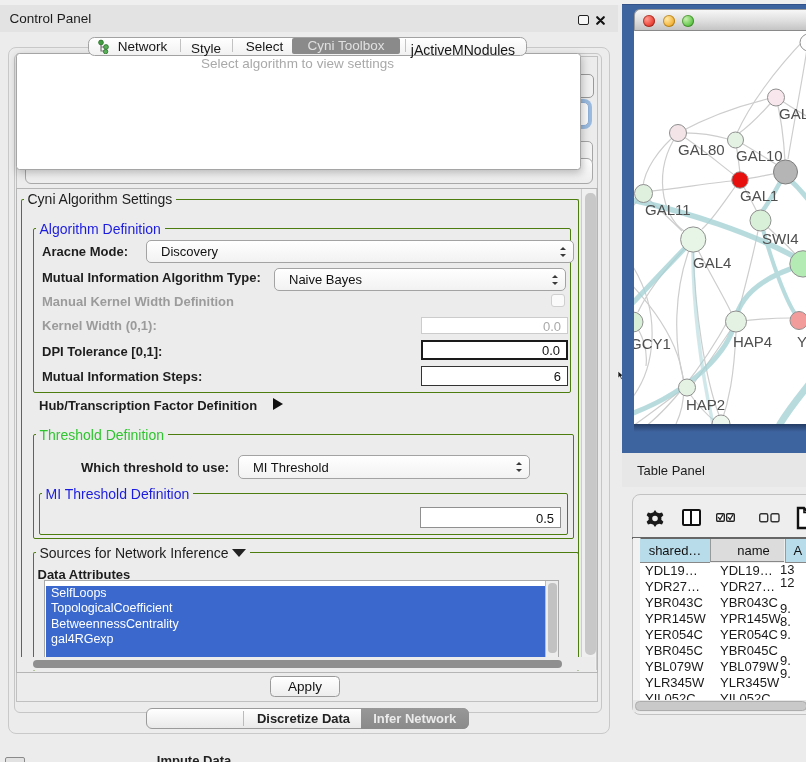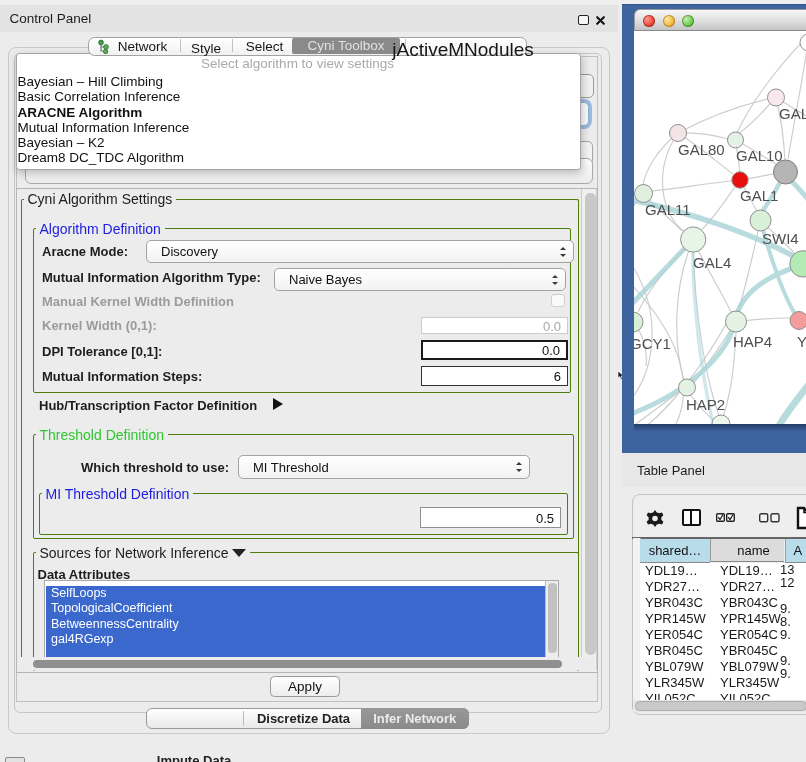--- a/index.html
+++ b/index.html
@@ -38,21 +38,21 @@
       <circle cx="9" cy="8" r="2.4" fill="#58b058" stroke="#2a6e2a" stroke-width="0.8"></circle>
       <circle cx="8.6" cy="12.6" r="2.2" fill="#58b058" stroke="#2a6e2a" stroke-width="0.8"></circle>
     </svg>
   <div class="abs" style="z-index:2;left:112px;top:38px;width:61px;height:16px;display:flex;align-items:center;justify-content:center;font-size:13.5px;color:#161616;">Network</div>
   <div class="abs" style="z-index:2;left:179.7px;top:39px;width:1px;height:13px;background:#c2c2c2;"></div>
   <div class="abs" style="z-index:2;left:186px;top:38px;width:40px;height:21px;display:flex;align-items:center;justify-content:center;font-size:13.5px;color:#161616;">Style</div>
   <div class="abs" style="z-index:2;left:232.1px;top:39px;width:1px;height:13px;background:#c2c2c2;"></div>
   <div class="abs" style="z-index:2;left:243px;top:38px;width:43px;height:16px;display:flex;align-items:center;justify-content:center;font-size:13.5px;color:#161616;">Select</div>
   <div class="abs" style="z-index:2;left:292px;top:37.5px;width:108px;height:16.5px;display:flex;align-items:center;justify-content:center;font-size:13.5px;color:#e0e0e0;">Cyni Toolbox</div>
   <div class="abs" style="z-index:2;left:404.5px;top:39px;width:1px;height:13px;background:#c2c2c2;"></div>
-  <div class="abs" style="z-index:2;left:408px;top:38px;width:110px;height:24px;display:flex;align-items:center;justify-content:center;font-size:19px;color:#161616;">jActiveMNodules</div>
+  <div class="abs" style="z-index:2;left:408px;top:38px;width:110px;height:24px;display:flex;align-items:center;justify-content:center;font-size:14px;color:#161616;">jActiveMNodules</div>
 
   <div class="abs" style="left:8px;top:47px;width:600px;height:685px;border:1.5px solid #c9c9c9;border-radius:8px;"></div>
   <div class="abs" style="left:14px;top:53px;width:586px;height:658px;border:1px solid #c6c6c6;border-radius:6px;background:#ececec;"></div>
 
   <div class="abs" style="left:15.5px;top:56px;width:580px;height:644px;border:1px solid #c0c0c0;"></div>
 
   <div class="abs" style="left:300px;top:73.5px;width:292px;height:22px;border:1px solid #999;border-radius:5px;background:#f0f0f0;"></div>
   <div class="abs" style="left:300px;top:102px;width:287px;height:22px;border:1px solid #8fb0d8;border-radius:5px;background:#fbfbfb;box-shadow:0 0 0 3px rgba(100,155,215,0.6);"></div>
   <div class="abs" style="left:300px;top:141px;width:291px;height:22px;border:1px solid #a5a5a5;border-radius:5px;background:#f3f3f3;"></div>
   <div class="abs" style="left:25px;top:158px;width:566px;height:24px;border:1px solid #a8a8a8;border-radius:6px;background:linear-gradient(#fdfdfd,#ededed);">
@@ -140,21 +140,20 @@
   <div class="abs" style="left:361px;top:708px;width:107.5px;height:21px;display:flex;align-items:center;justify-content:center;font-size:13px;font-weight:bold;color:#ebebeb;">Infer Network</div>
 
   <svg class="abs" style="left:617px;top:371px;" width="8" height="10" viewBox="0 0 8 10">
       <path d="M1 0 L1 7.2 L2.8 5.6 L4 8.6 L5.4 8 L4.2 5.1 L6.6 4.9 Z" fill="#1a1a1a" stroke="#fff" stroke-width="0.7"></path>
     </svg>
 
   <div class="abs" style="left:4.5px;top:756.5px;width:18px;height:10px;border:1.5px solid #8a8a8a;border-radius:2px;background:#e2e2e2;"></div>
 
   <div class="abs" style="left:16px;top:52.5px;width:563px;height:115.5px;background:#fff;border:1px solid #a5a5a5;border-radius:3.5px;box-shadow:1px 3px 8px rgba(0,0,0,0.25);"></div>
   <div class="abs" style="left:16px;top:55px;width:563px;height:16px;display:flex;align-items:center;justify-content:center;font-size:13.5px;color:#a9a9a9;">Select algorithm to view settings</div>
-  <div class="abs" style="left:17.5px;top:74px;width:555px;font-size:13.5px;color:#111;line-height:15.3px;">Bayesian – Hill Climbing<br>Basic Correlation Inference<br><b>ARACNE Algorithm</b><br>Mutual Information Inference<br>Bayesian – K2<br>Dream8 DC_TDC Algorithm</div>
 
   <div class="abs" style="left:622px;top:4px;width:184px;height:449px;background:#3e64a0;border-top:1px solid #33528a;"></div>
 
   <div class="abs" style="left:634px;top:9px;width:172px;height:22px;background:linear-gradient(#f7f7f7 0%,#dedede 55%,#c4c4c4 100%);border:1px solid #999;border-right:none;border-radius:6px 0 0 0;box-sizing:border-box;border-bottom:1px solid #8a8a8a;"></div>
   <div class="abs" style="left:643px;top:15px;width:12px;height:12px;border-radius:50%;background:radial-gradient(circle at 4px 4px,#ff9a90,#ee4438 60%,#b02820);box-shadow:inset 0 0 0 1px rgba(120,30,20,.55);"></div>
   <div class="abs" style="left:662.5px;top:15px;width:12px;height:12px;border-radius:50%;background:radial-gradient(circle at 4px 4px,#ffe9a8,#f5b63e 60%,#c08010);box-shadow:inset 0 0 0 1px rgba(140,100,10,.55);"></div>
   <div class="abs" style="left:682px;top:15px;width:12px;height:12px;border-radius:50%;background:radial-gradient(circle at 4px 4px,#c8f0b0,#66c94e 60%,#3a8f28);box-shadow:inset 0 0 0 1px rgba(50,110,30,.55);"></div>
 
   <div class="abs" style="left:634px;top:31px;width:172px;height:393px;background:#fff;overflow:hidden;">
     <svg width="172" height="393" viewBox="0 0 172 393" style="position:absolute;left:0;top:0;">

